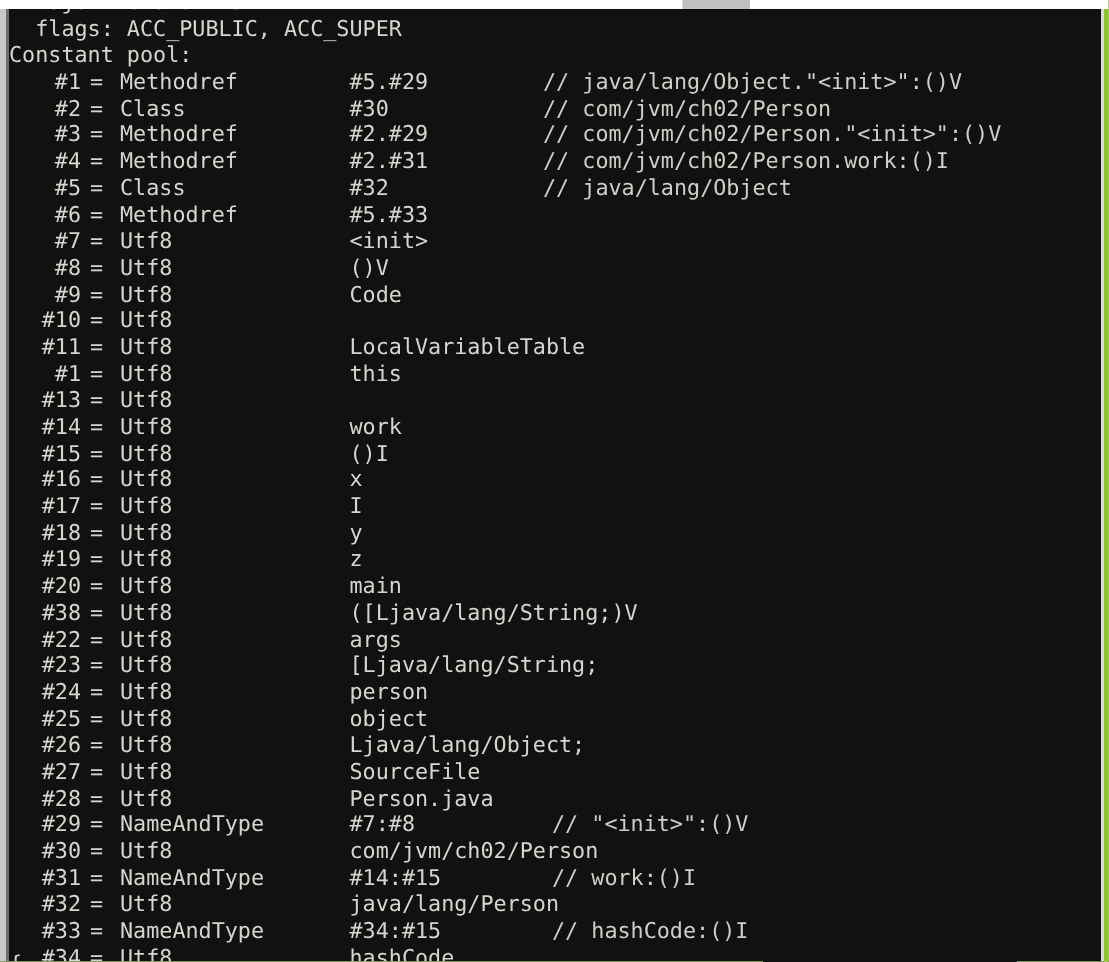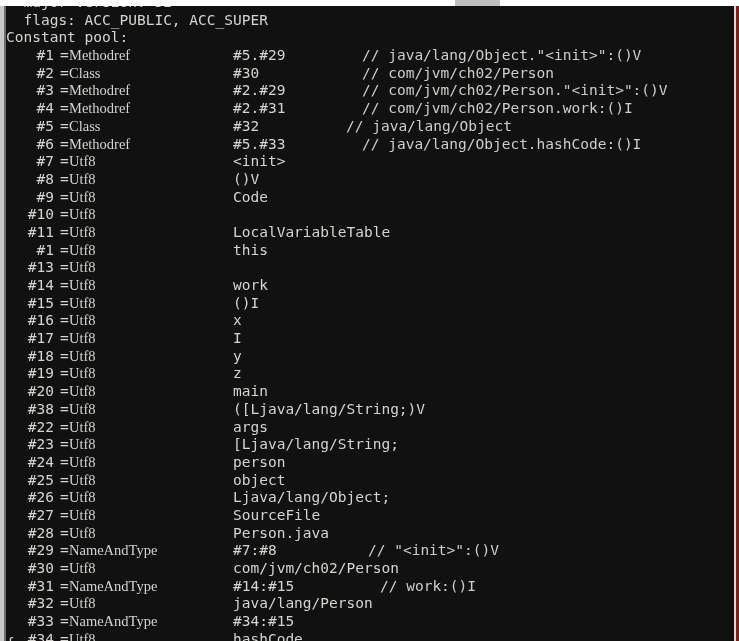--- a/index.html
+++ b/index.html
@@ -12,21 +12,21 @@
     width: 739px;
     height: 641px;
     overflow: hidden;
     font-family: "DejaVu Sans Mono", "Liberation Mono", monospace;
   }
 
   #screen {
     position: relative;
     width: 739px;
     height: 641px;
-    background: #7f1d1d;
+    background: #84cc16;
     overflow: hidden;
   }
 
   
   #desktop-strip {
     position: absolute;
     left: 0; top: 0;
     width: 739px; height: 6px;
     background: #ffffff;
   }
@@ -92,23 +92,22 @@
     text-align: right;
     white-space: pre;
   }
   .col-eq {
     position: absolute;
     left: 54px;
     white-space: pre;
   }
   .col-tag {
     position: absolute;
-    left: 63px;
-    white-space: pre;
-    font-family: Liberation Serif, serif;
+    left: 74px;
+    white-space: pre;
   }
   .col-value {
     position: absolute;
     left: 227px;
     white-space: pre;
   }
   .col-comment {
     position: absolute;
     white-space: pre;
     color: #cfcdc6;
@@ -153,22 +152,22 @@
 
       <div class="plain">  major version: 52</div>
       <div class="plain">  flags: ACC_PUBLIC, ACC_SUPER</div>
       <div class="plain">Constant pool:</div>
 
       <div id="pool-rows">
           <div class="row"><span class="col-index">#1</span><span class="col-eq">=</span><span class="col-tag">Methodref</span><span class="col-value">#5.#29</span><span class="col-comment" style="left: 356px;">// java/lang/Object."&lt;init&gt;":()V</span></div>
           <div class="row"><span class="col-index">#2</span><span class="col-eq">=</span><span class="col-tag">Class</span><span class="col-value">#30</span><span class="col-comment" style="left: 356px;">// com/jvm/ch02/Person</span></div>
           <div class="row"><span class="col-index">#3</span><span class="col-eq">=</span><span class="col-tag">Methodref</span><span class="col-value">#2.#29</span><span class="col-comment" style="left: 356px;">// com/jvm/ch02/Person."&lt;init&gt;":()V</span></div>
           <div class="row"><span class="col-index">#4</span><span class="col-eq">=</span><span class="col-tag">Methodref</span><span class="col-value">#2.#31</span><span class="col-comment" style="left: 356px;">// com/jvm/ch02/Person.work:()I</span></div>
-          <div class="row"><span class="col-index">#5</span><span class="col-eq">=</span><span class="col-tag">Class</span><span class="col-value">#32</span><span class="col-comment" style="left: 340px; text-align: right;">// java/lang/Object</span></div>
-          <div class="row"><span class="col-index">#6</span><span class="col-eq">=</span><span class="col-tag">Methodref</span><span class="col-value">#5.#33</span><span class="col-comment" style="left: 356px;">// java/lang/Object.hashCode:()I</span></div>
+          <div class="row"><span class="col-index">#5</span><span class="col-eq">=</span><span class="col-tag">Class</span><span class="col-value">#32</span><span class="col-comment" style="left: 356px; text-align: right;">// java/lang/Object</span></div>
+          <div class="row"><span class="col-index">#6</span><span class="col-eq">=</span><span class="col-tag">Methodref</span><span class="col-value">#5.#33</span></div>
           <div class="row"><span class="col-index">#7</span><span class="col-eq">=</span><span class="col-tag">Utf8</span><span class="col-value">&lt;init&gt;</span></div>
           <div class="row"><span class="col-index">#8</span><span class="col-eq">=</span><span class="col-tag">Utf8</span><span class="col-value">()V</span></div>
           <div class="row"><span class="col-index">#9</span><span class="col-eq">=</span><span class="col-tag">Utf8</span><span class="col-value">Code</span></div>
           <div class="row"><span class="col-index">#10</span><span class="col-eq">=</span><span class="col-tag">Utf8</span></div>
           <div class="row"><span class="col-index">#11</span><span class="col-eq">=</span><span class="col-tag">Utf8</span><span class="col-value">LocalVariableTable</span></div>
           <div class="row"><span class="col-index">#1</span><span class="col-eq">=</span><span class="col-tag">Utf8</span><span class="col-value">this</span></div>
           <div class="row"><span class="col-index">#13</span><span class="col-eq">=</span><span class="col-tag">Utf8</span></div>
           <div class="row"><span class="col-index">#14</span><span class="col-eq">=</span><span class="col-tag">Utf8</span><span class="col-value">work</span></div>
           <div class="row"><span class="col-index">#15</span><span class="col-eq">=</span><span class="col-tag">Utf8</span><span class="col-value">()I</span></div>
           <div class="row"><span class="col-index">#16</span><span class="col-eq">=</span><span class="col-tag">Utf8</span><span class="col-value">x</span></div>
@@ -179,23 +178,23 @@
           <div class="row"><span class="col-index">#38</span><span class="col-eq">=</span><span class="col-tag">Utf8</span><span class="col-value">([Ljava/lang/String;)V</span></div>
           <div class="row"><span class="col-index">#22</span><span class="col-eq">=</span><span class="col-tag">Utf8</span><span class="col-value">args</span></div>
           <div class="row"><span class="col-index">#23</span><span class="col-eq">=</span><span class="col-tag">Utf8</span><span class="col-value">[Ljava/lang/String;</span></div>
           <div class="row"><span class="col-index">#24</span><span class="col-eq">=</span><span class="col-tag">Utf8</span><span class="col-value">person</span></div>
           <div class="row"><span class="col-index">#25</span><span class="col-eq">=</span><span class="col-tag">Utf8</span><span class="col-value">object</span></div>
           <div class="row"><span class="col-index">#26</span><span class="col-eq">=</span><span class="col-tag">Utf8</span><span class="col-value">Ljava/lang/Object;</span></div>
           <div class="row"><span class="col-index">#27</span><span class="col-eq">=</span><span class="col-tag">Utf8</span><span class="col-value">SourceFile</span></div>
           <div class="row"><span class="col-index">#28</span><span class="col-eq">=</span><span class="col-tag">Utf8</span><span class="col-value">Person.java</span></div>
           <div class="row"><span class="col-index">#29</span><span class="col-eq">=</span><span class="col-tag">NameAndType</span><span class="col-value">#7:#8</span><span class="col-comment" style="left: 362px;">// "&lt;init&gt;":()V</span></div>
           <div class="row"><span class="col-index">#30</span><span class="col-eq">=</span><span class="col-tag">Utf8</span><span class="col-value">com/jvm/ch02/Person</span></div>
-          <div class="row"><span class="col-index">#31</span><span class="col-eq">=</span><span class="col-tag">NameAndType</span><span class="col-value">#14:#15</span><span class="col-comment" style="left: 374px;">// work:()I</span></div>
+          <div class="row"><span class="col-index">#31</span><span class="col-eq">=</span><span class="col-tag">NameAndType</span><span class="col-value">#14:#15</span><span class="col-comment" style="left: 362px;">// work:()I</span></div>
           <div class="row"><span class="col-index">#32</span><span class="col-eq">=</span><span class="col-tag">Utf8</span><span class="col-value">java/lang/Person</span></div>
-          <div class="row"><span class="col-index">#33</span><span class="col-eq">=</span><span class="col-tag">NameAndType</span><span class="col-value">#34:#15</span></div>
+          <div class="row"><span class="col-index">#33</span><span class="col-eq">=</span><span class="col-tag">NameAndType</span><span class="col-value">#34:#15</span><span class="col-comment" style="left: 362px;">// hashCode:()I</span></div>
           <div class="row"><span class="col-index">#34</span><span class="col-eq">=</span><span class="col-tag">Utf8</span><span class="col-value">hashCode</span></div>
         </div>
 
     </div>
 
     <div id="bottom-remnant">{</div>
 
   </div>
 </div>
 

